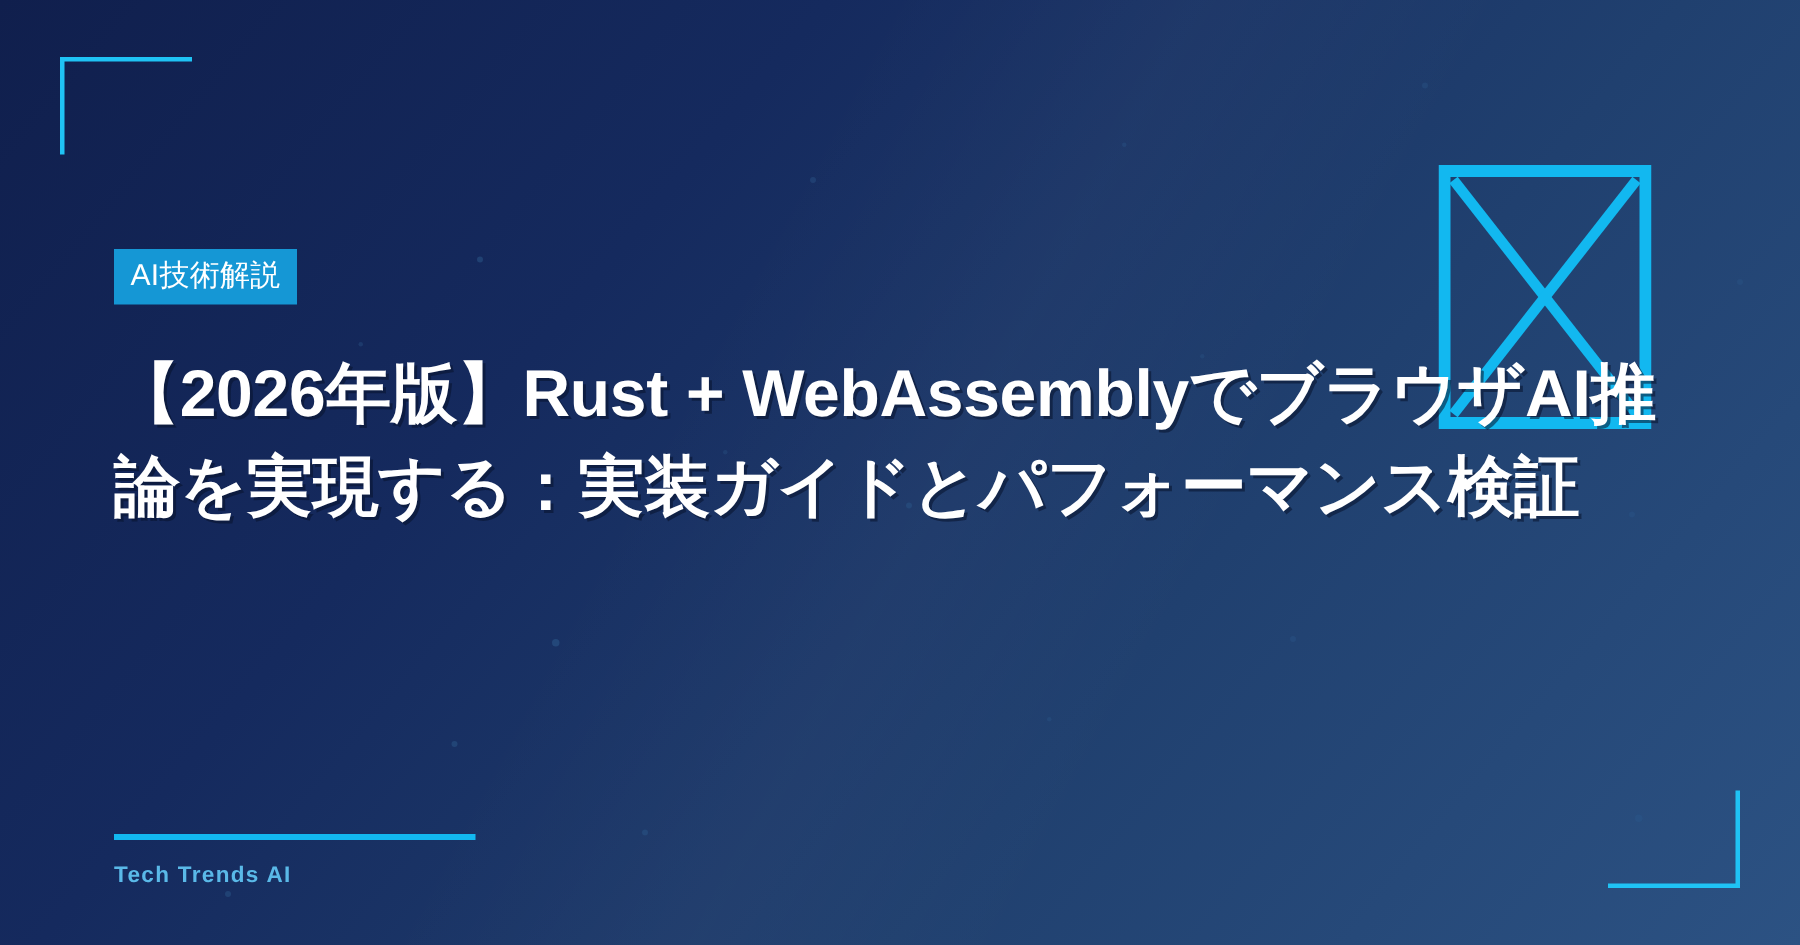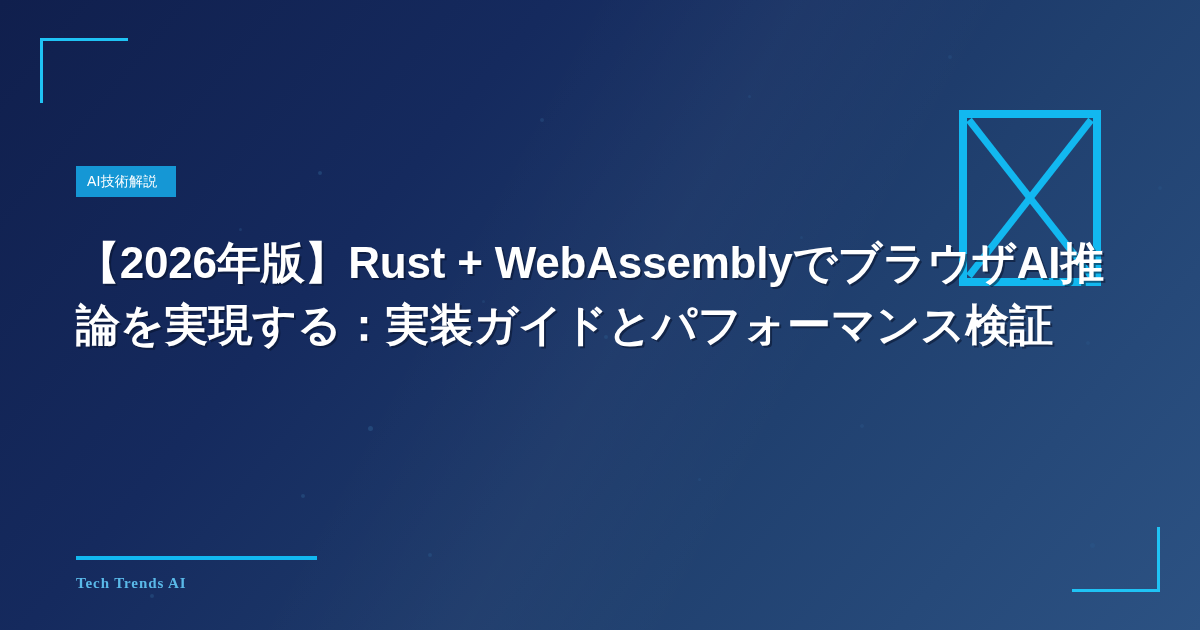--- a/index.html
+++ b/index.html
@@ -84,24 +84,24 @@
     height: 630px;
   }
 
   .badge {
     position: absolute;
     top: 166px;
     left: 0;
     display: inline-block;
     background: #1597d5;
     color: #ffffff;
-    font-size: 14px;
+    font-size: 20px;
     font-weight: 500;
     line-height: 1;
-    padding: 8px 19px 9px 11px;
+    padding: 8px 11px 9px 11px;
     letter-spacing: 0.2px;
     white-space: nowrap;
   }
 
   .title {
     position: absolute;
     top: 232px;
     left: 0;
     width: 1056px;
     margin: 0;
@@ -113,21 +113,20 @@
     text-shadow: 2px 2px 0 rgba(7,18,44,0.55);
     word-break: break-word;
   }
 
   .footer {
     position: absolute;
     left: 0;
     bottom: 0;
     width: 1060px;
     height: 120px;
-    font-family: Liberation Serif, serif;
   }
   .footer-rule {
     position: absolute;
     left: 0;
     top: 46px;
     width: 241px;
     height: 4px;
     background: #12b8f0;
   }
   .footer-brand {

